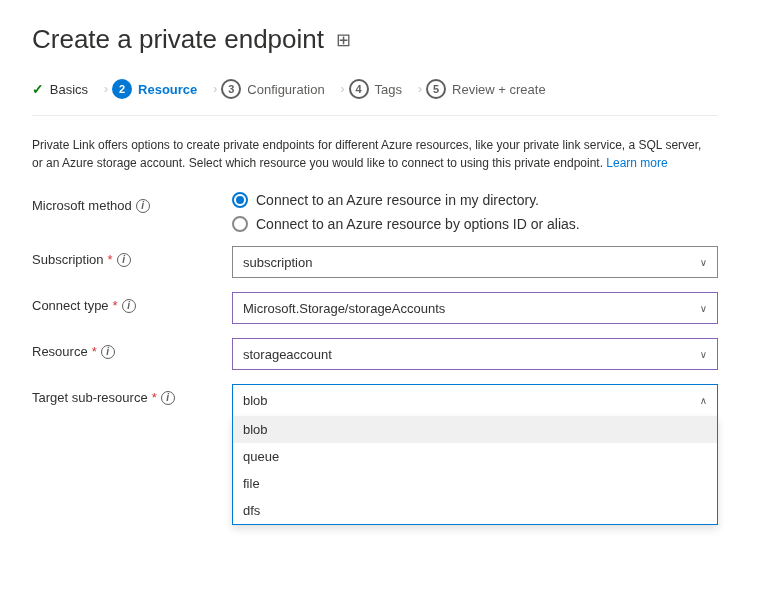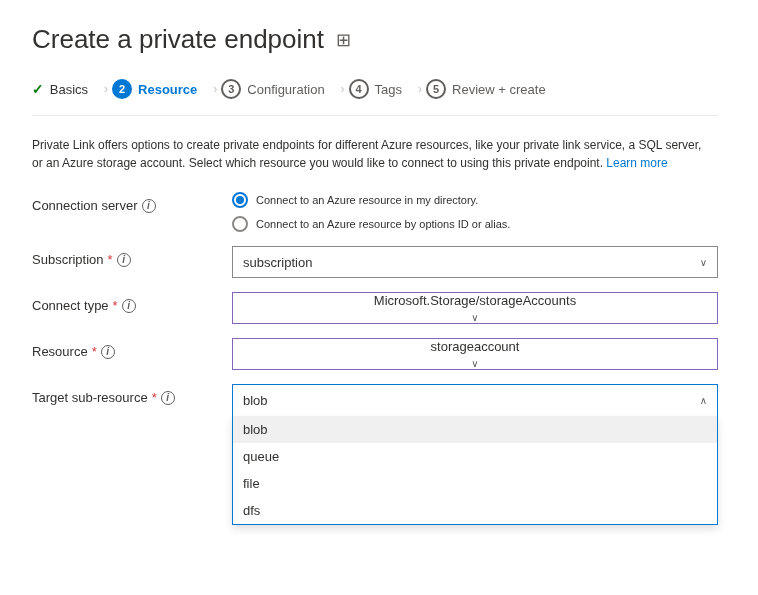--- a/index.html
+++ b/index.html
@@ -138,21 +138,21 @@
     .radio-group {
       display: flex;
       flex-direction: column;
       gap: 8px;
     }
     .radio-option {
       display: flex;
       align-items: center;
       gap: 8px;
       cursor: pointer;
-      font-size: 11px;
+      font-size: 14px;
     }
     .radio-input {
       width: 16px;
       height: 16px;
       border-radius: 50%;
       border: 2px solid #0078d4;
       display: flex;
       align-items: center;
       justify-content: center;
       flex-shrink: 0;
@@ -181,21 +181,20 @@
       justify-content: space-between;
       padding: 0 10px;
       cursor: pointer;
       font-size: 13px;
       color: #323130;
       position: relative;
     }
     .dropdown.active-border {
       border-color: #8764b8;
       border-width: 1px;
-      flex-direction: column;
     }
     .dropdown.open {
       border-color: #0078d4;
       border-bottom: none;
     }
     .dropdown-chevron {
       font-size: 10px;
       color: #605e5c;
     }
     .dropdown-chevron-up {
@@ -271,21 +270,21 @@
     </div>
   </div>
 
   <div class="description">
     <span>Private Link offers options to create private endpoints for different Azure resources, like your private link service, a SQL server, or an Azure storage account. Select which resource you would like to connect to using this private endpoint.</span>
     <a href="#">Learn more</a>
   </div>
 
   <div class="form-row">
     <div class="form-label">
-      <span>Connection server</span>
+      <span>Microsoft method</span>
       <span class="info-icon">i</span>
     </div>
     <div class="form-control">
       <div class="radio-group">
         <label class="radio-option">
           <div class="radio-input selected"></div>
           <span>Connect to an Azure resource in my directory.</span>
         </label>
         <label class="radio-option">
           <div class="radio-input unselected"></div>

